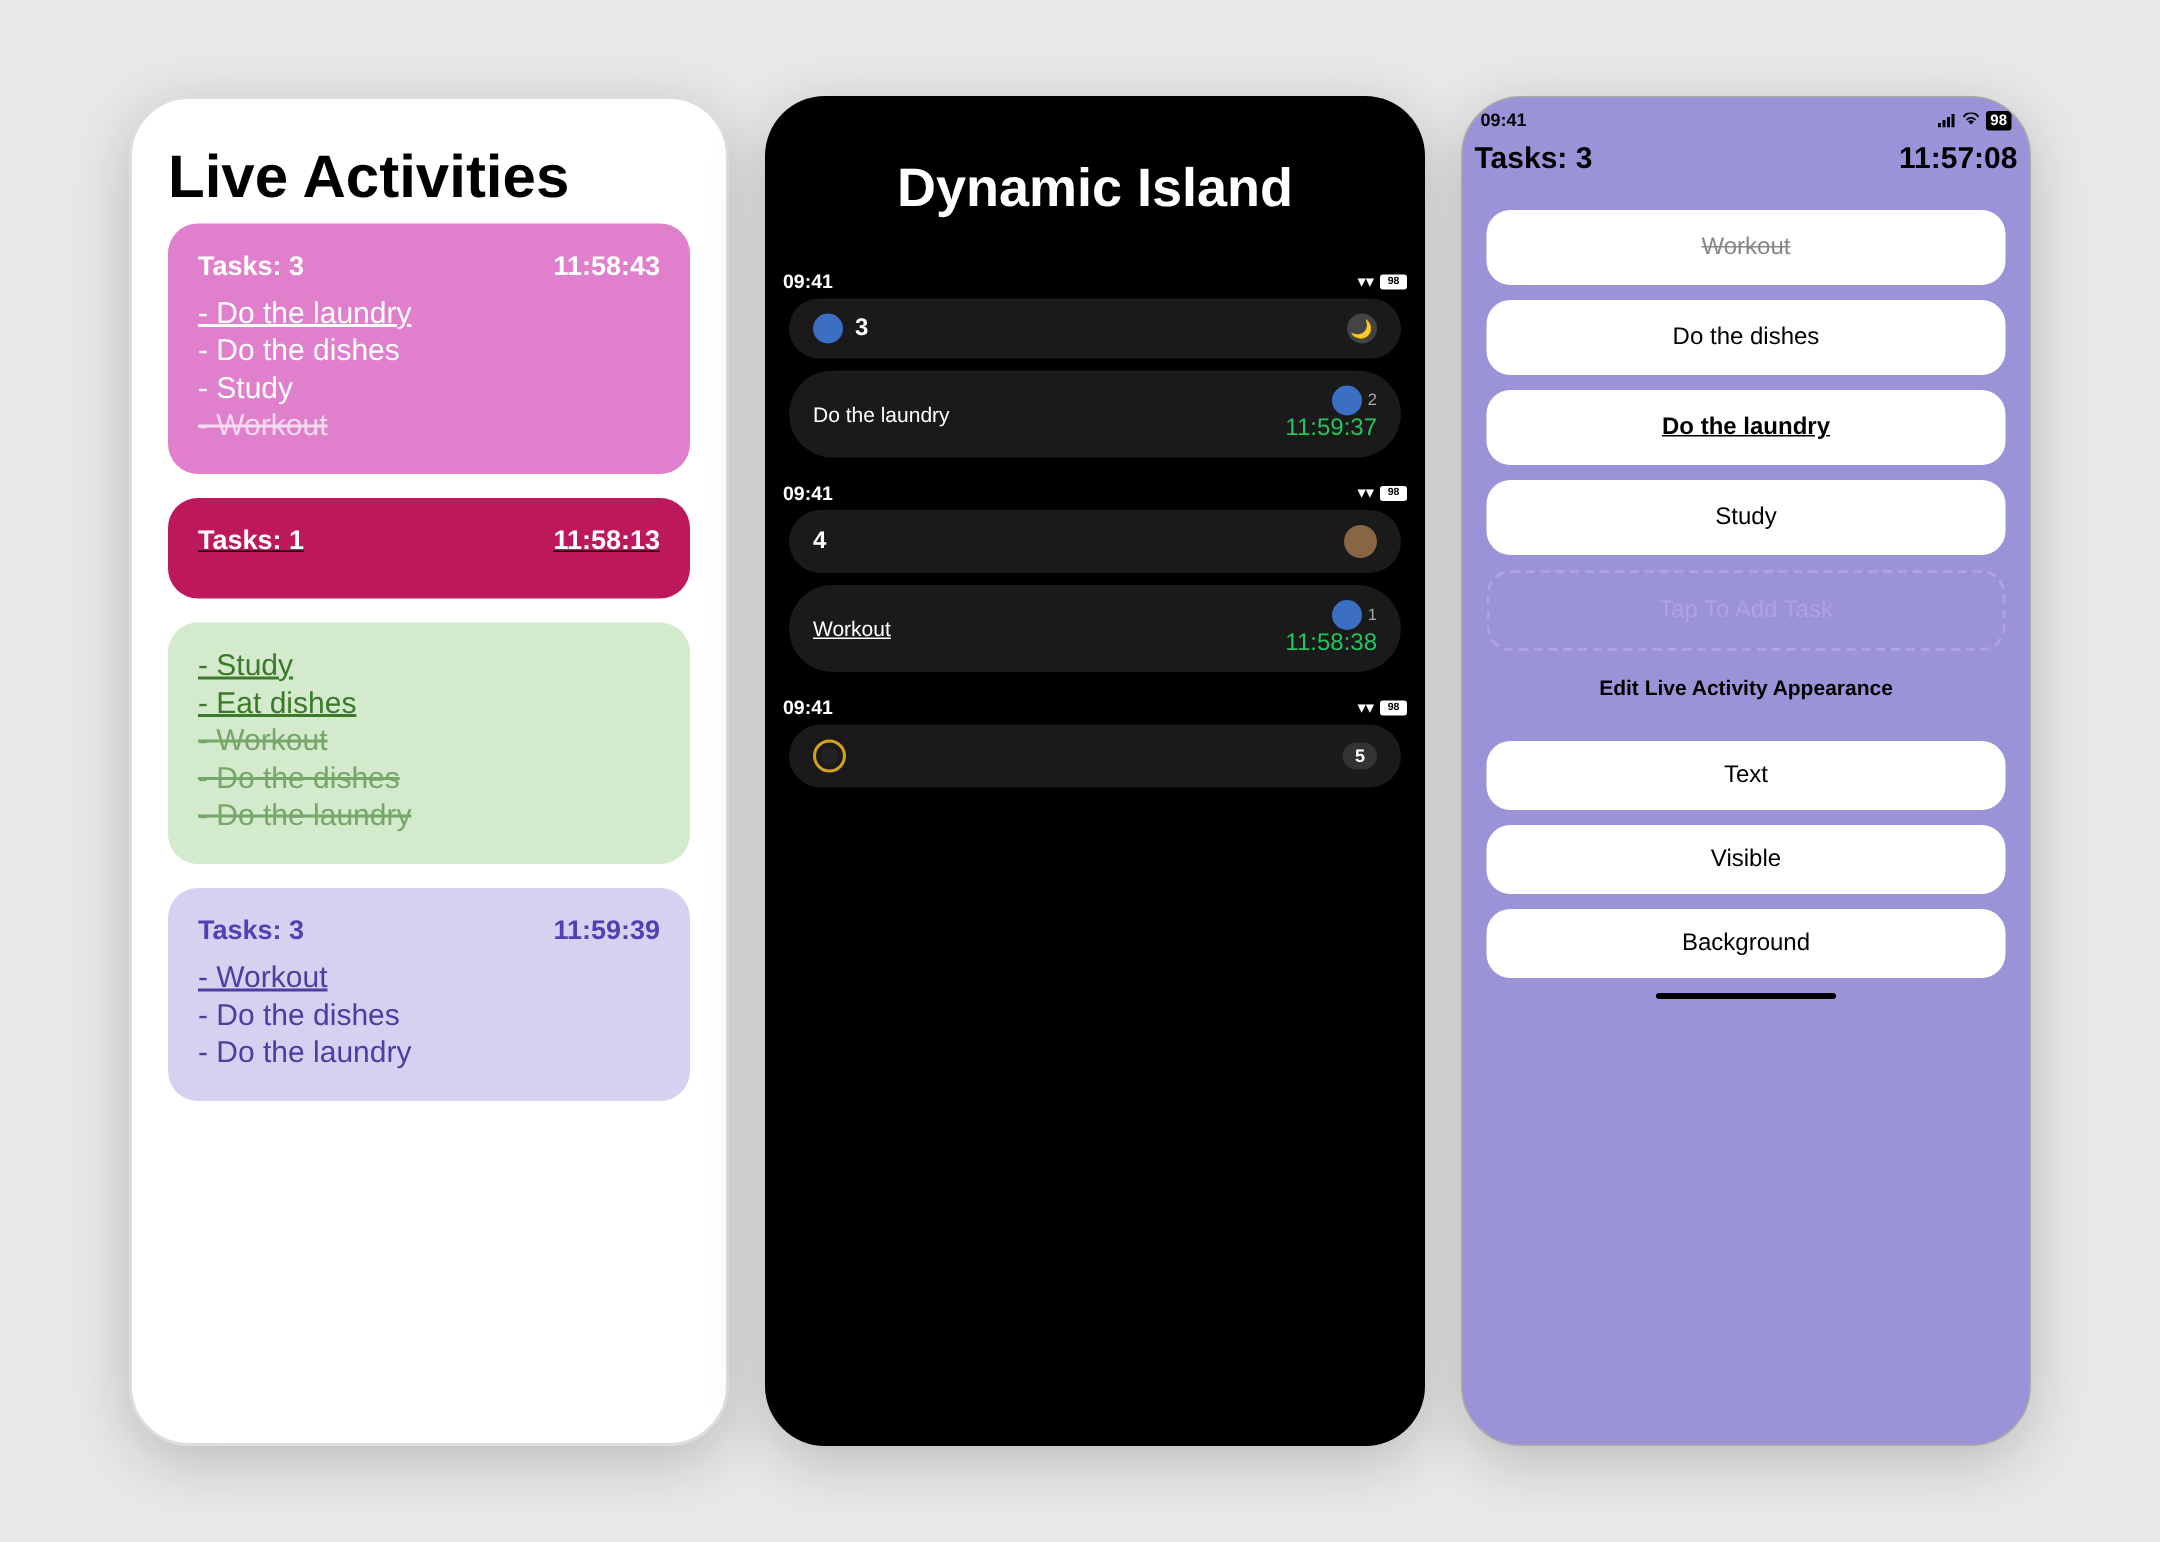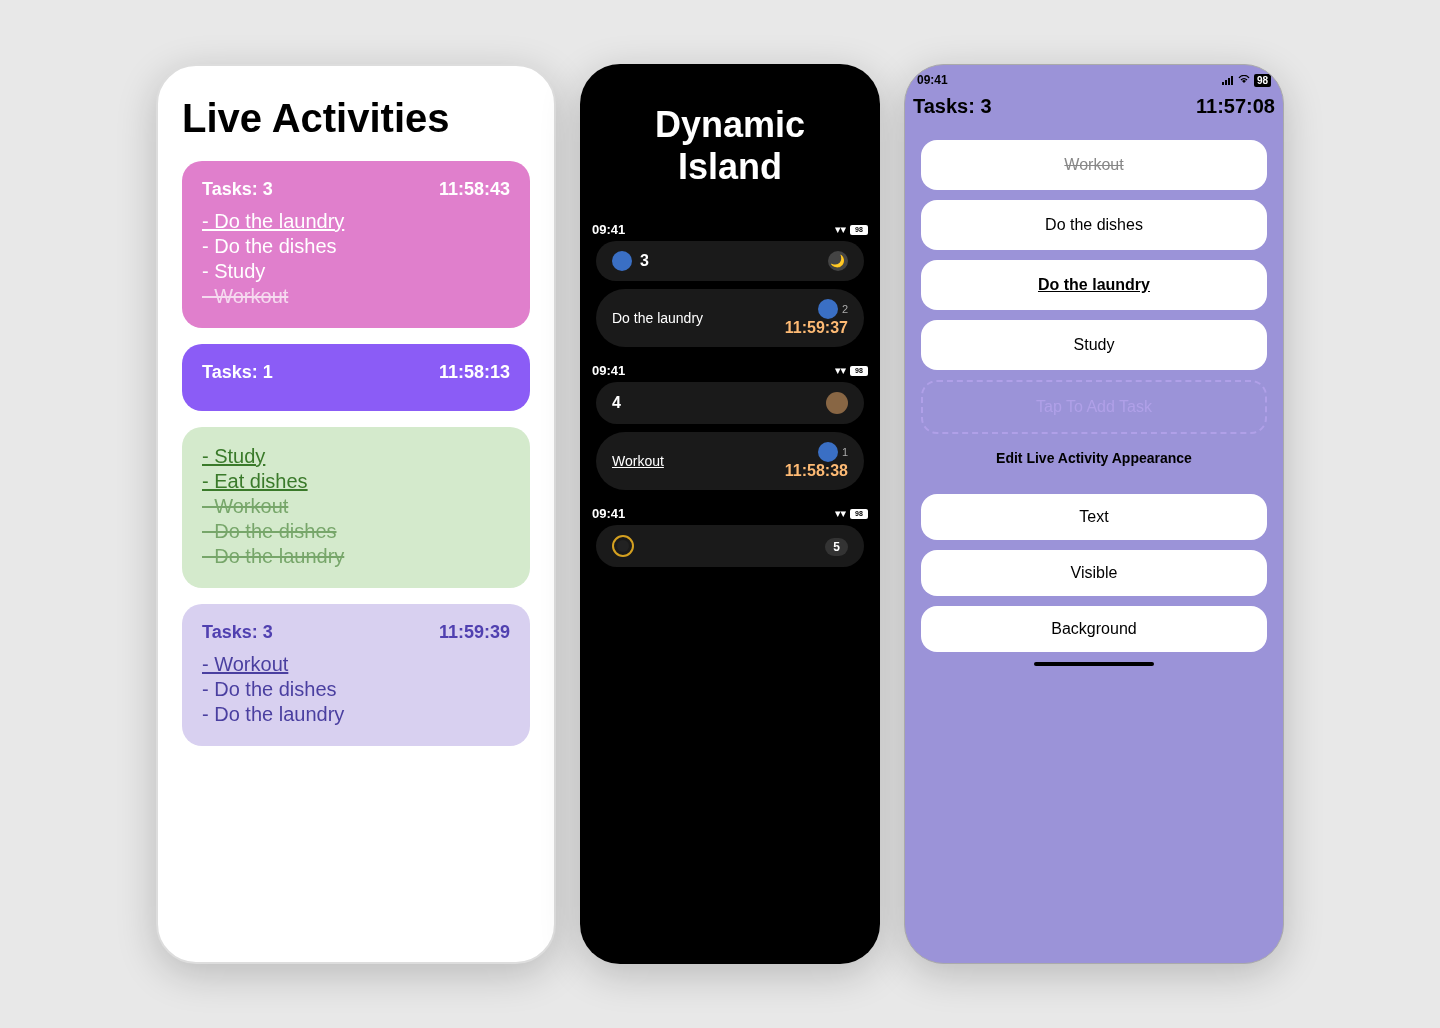--- a/index.html
+++ b/index.html
@@ -28,21 +28,21 @@
       min-height: 900px;
       background: #ffffff;
       border: 2px solid #ddd;
       padding: 30px 24px;
     }
 
     .phone-1 .title {
       font-size: 40px;
       font-weight: 800;
       color: #000;
-      margin-bottom: 20px;
+      margin-bottom: 8px;
     }
 
     .activity-card {
       border-radius: 20px;
       padding: 18px 20px;
       margin-bottom: 16px;
     }
 
     .activity-card .card-header {
       display: flex;
@@ -73,21 +73,22 @@
     .card-pink {
       background: #e07fcc;
     }
     .card-pink .tasks-label,
     .card-pink .time-label { color: #fff; }
     .card-pink .task-list li { color: #fff; }
     .card-pink .task-list li.underline { text-decoration: underline; }
     .card-pink .task-list li.strikethrough { text-decoration: line-through; opacity: 0.7; }
 
     .card-dark {
-      background: #8b5cf6;
+      background: #be185d;
+      text-decoration: underline;
     }
     .card-dark .tasks-label,
     .card-dark .time-label { color: #fff; }
 
     .card-green {
       background: #d4eacc;
     }
     .card-green .tasks-label,
     .card-green .time-label { color: #3a7a2a; }
     .card-green .task-list li { color: #3a7a2a; }
@@ -97,21 +98,21 @@
     .card-purple {
       background: #d8d0f0;
     }
     .card-purple .tasks-label,
     .card-purple .time-label { color: #5040b0; }
     .card-purple .task-list li { color: #4a3fa0; }
     .card-purple .task-list li.underline { text-decoration: underline; }
 
     
     .phone-2 {
-      width: 300px;
+      width: 440px;
       min-height: 900px;
       background: #000;
       padding: 0;
     }
 
     .phone-2 .dyn-title {
       color: #fff;
       font-size: 36px;
       font-weight: 800;
       text-align: center;
@@ -137,21 +138,21 @@
       padding: 10px 16px;
       display: flex;
       align-items: center;
       justify-content: space-between;
       margin: 0 16px 6px;
     }
 
     .pill-left { display: flex; align-items: center; gap: 8px; }
     .pill-right { text-align: right; }
     .pill-right .pill-count { font-size: 11px; color: #aaa; display: flex; align-items: center; gap: 4px; justify-content: flex-end; }
-    .pill-right .pill-time { color: #fdba74; font-size: 16px; font-weight: 700; text-align: right; }
+    .pill-right .pill-time { color: #22c55e; font-size: 16px; font-weight: 400; text-align: right; }
 
     .pill-task-text { color: #fff; font-size: 14px; }
     .pill-task-text.workout { font-weight: 500; text-decoration: underline; color: #fff; }
 
     .dot-icon {
       width: 20px; height: 20px;
       border-radius: 50%;
       background: #555;
       display: inline-flex;
       align-items: center;

